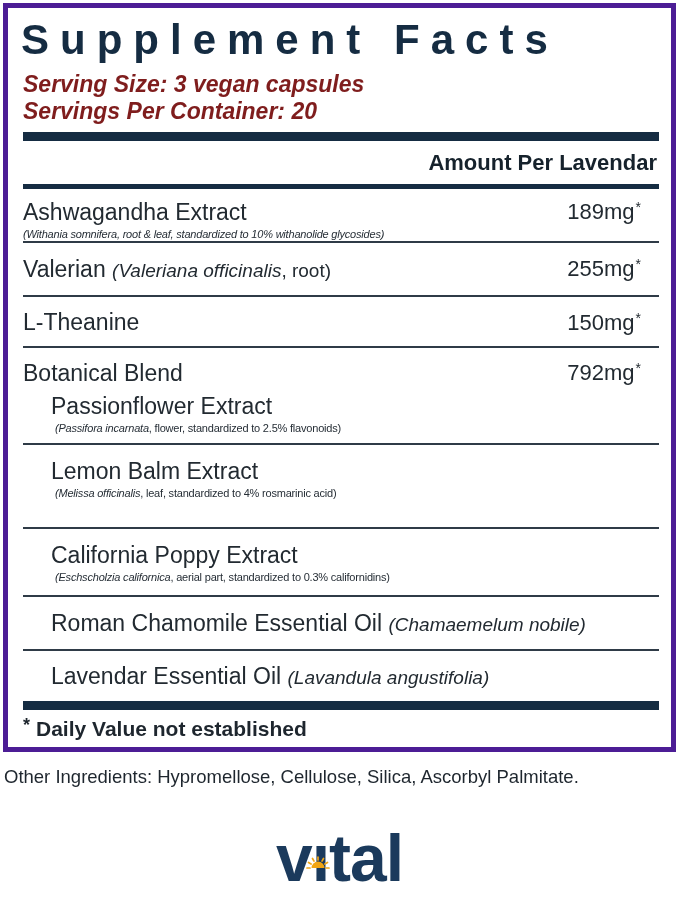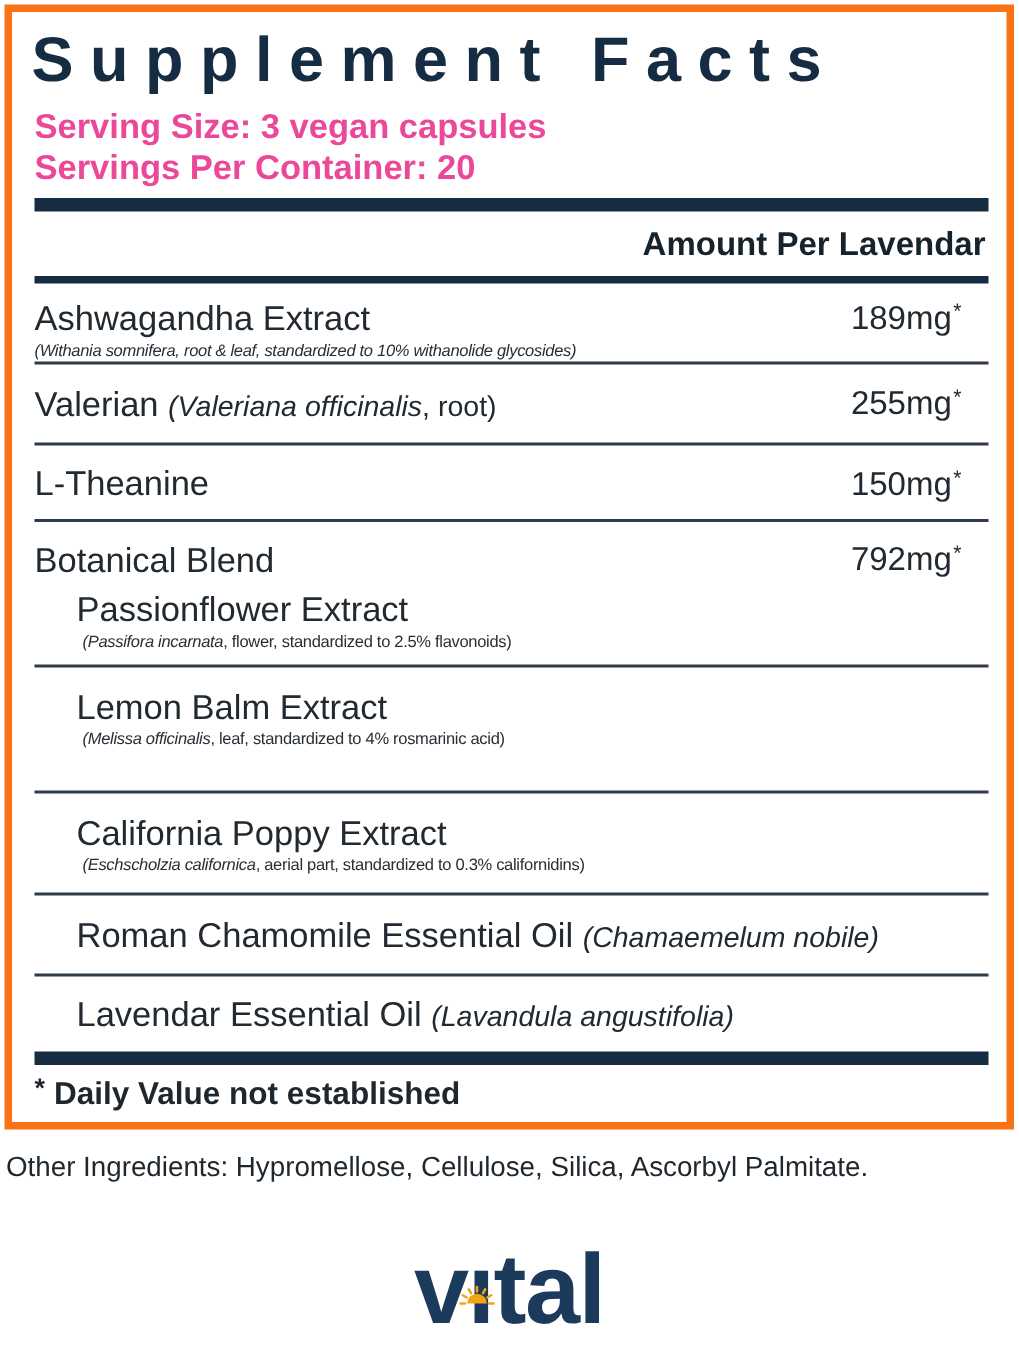--- a/index.html
+++ b/index.html
@@ -4,32 +4,32 @@
 <style>
   * { box-sizing: border-box; }
   html,body { margin:0; padding:0; }
   body {
     width:679px; height:905px; background:#ffffff;
     font-family:"Liberation Sans", sans-serif;
     color:#232B33; overflow:hidden;
   }
   .facts-box {
     margin:3px 3px 0 3px;
-    border:5px solid #f97316;
+    border:5px solid #4c1d95;
     padding:2px 12px 0 15px;
     background:#fff;
   }
   .title {
     font-size:42px; font-weight:bold; letter-spacing:11px;
     color:#152C42; line-height:48px; margin:6px 0 0 -2px;
     white-space:nowrap;
   }
   .serv-block { margin-top:7px; }
   .serv {
-    font-weight:bold; font-size:23px; line-height:27px; color:#ec4899;
+    font-weight:bold; font-size:23px; line-height:27px; color:#7f1d1d;font-style:italic;
   }
   .bar { background:#152C42; width:100%; }
   .bar-thick { height:9px; margin-top:7px; }
   .bar-med   { height:5px; }
   .amount-head {
     text-align:right; font-weight:bold; font-size:22px;
     color:#16222C; padding:9px 2px 8px 0;
   }
   .divider { border-bottom:2px solid #2F3B47; width:100%; }
   .r { display:flex; justify-content:space-between; align-items:flex-start; }

